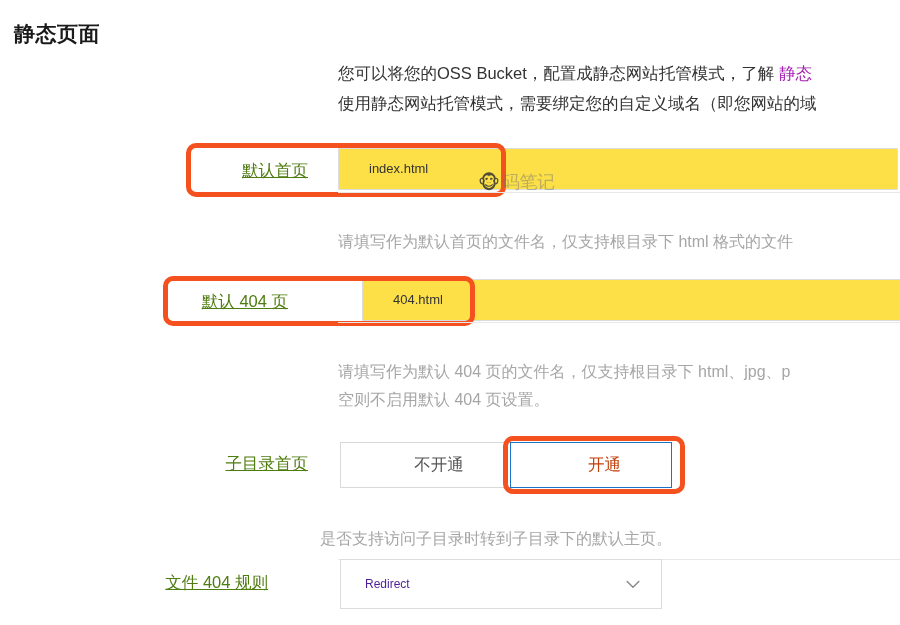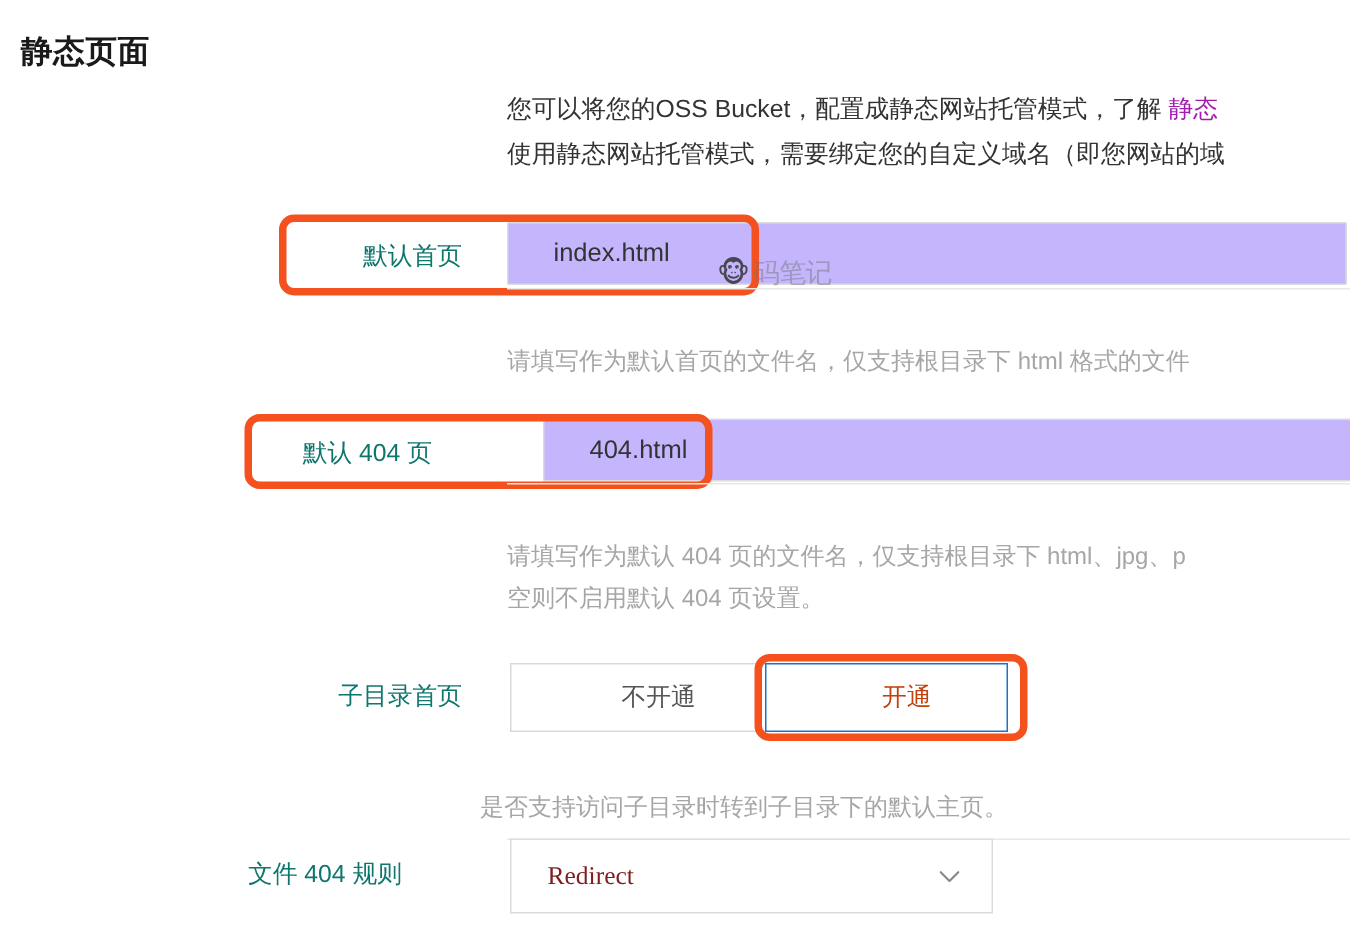--- a/index.html
+++ b/index.html
@@ -45,32 +45,33 @@
     color: #333333;
     white-space: nowrap;
   }
   .intro-line { white-space: nowrap; }
   .intro-link { color: #a21caf; }
 
   
   .form-label {
     position: absolute;
     font-size: 16.5px;
-    color: #0f766e;
+    color: #4d7c0f;
     text-align: right;
     width: 200px;
     white-space: nowrap;
+    text-decoration: underline;
   }
 
   .text-input {
     position: absolute;
     box-sizing: border-box;
     border: 1px solid #dcdcdc;
-    background: #c4b5fd;
-    font-size: 17px;
+    background: #fde047;
+    font-size: 13px;
     color: #333333;
     line-height: 40px;
     padding: 0 0 0 30px;
     height: 42px;
     border-radius: 1px;
     white-space: nowrap;
     overflow: hidden;
   }
 
   .helper {
@@ -122,24 +123,23 @@
     box-sizing: border-box;
     border: 1px solid #dcdcdc;
     background: #ffffff;
     height: 50px;
     display: flex;
     align-items: center;
     justify-content: space-between;
     padding: 0 18px 0 24px;
   }
   .select-value {
-    font-size: 17px;
-    color: #7f1d1d;
-    white-space: nowrap;
-    font-family: Liberation Serif, serif;
+    font-size: 12px;
+    color: #4c1d95;
+    white-space: nowrap;
   }
   .chev {
     width: 20px;
     height: 20px;
     display: block;
   }
 
   
   .divider {
     position: absolute;

